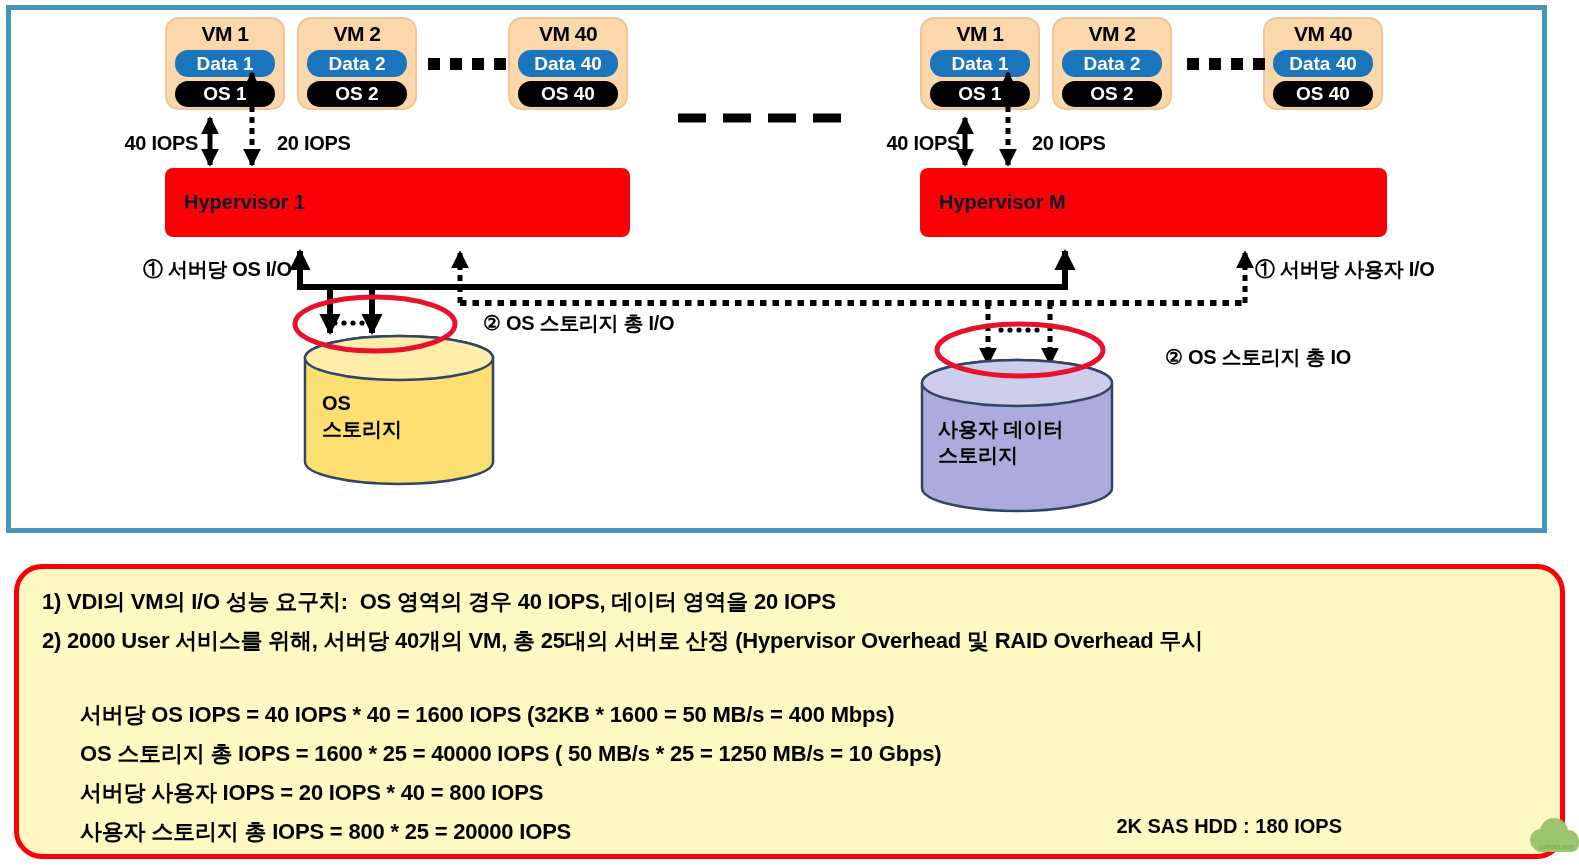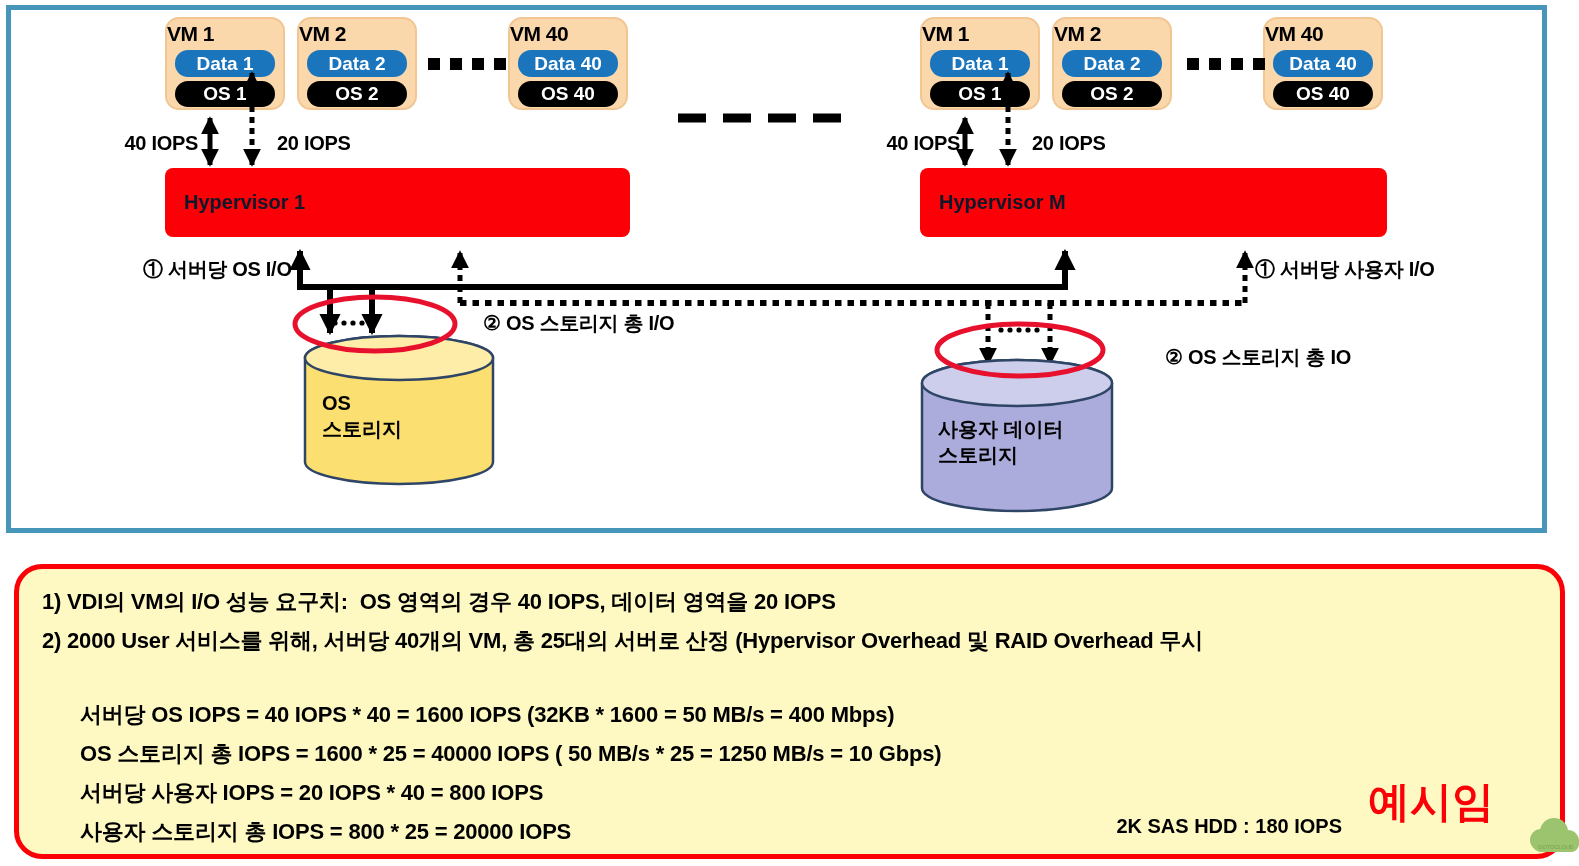--- a/index.html
+++ b/index.html
@@ -5,21 +5,21 @@
   html,body{margin:0;padding:0;background:#fff;}
   .stage{position:relative;width:1579px;height:866px;background:#fff;overflow:hidden;
          font-family:"Liberation Sans",sans-serif;font-weight:bold;color:#000;}
   
   .frame{position:absolute;left:6px;top:5px;width:1531px;height:518px;
          border:5px solid #4695BA;background:#fff;}
   .svg-layer{position:absolute;left:0;top:0;z-index:5;pointer-events:none;}
   
   .vm{position:absolute;top:17px;width:120px;height:93px;background:#FBD8AC;
       border:2px solid #F2C693;border-radius:14px;box-sizing:border-box;z-index:2;}
-  .vm-title{text-align:left;font-size:21px;margin-top:3px;letter-spacing:-0.5px;}
+  .vm-title{text-align:center;font-size:21px;margin-top:3px;letter-spacing:-0.5px;}
   .vm-chip{position:absolute;left:8px;right:8px;height:27px;border-radius:13px;
            color:#fff;font-size:19px;text-align:center;line-height:27px;}
   .vm-data{top:31px;background:#1B75BC;}
   .vm-os{top:62px;height:26px;line-height:26px;background:#000000;}
   
   .hyp{position:absolute;top:168px;height:69px;background:#FB0006;border-radius:8px;
        color:#0f172a;font-size:20px;line-height:69px;padding-left:19px;box-sizing:border-box;z-index:2;}
   
   .lbl{position:absolute;font-size:20px;white-space:nowrap;z-index:6;letter-spacing:-0.3px;}
   .cyl-lbl{position:absolute;font-size:20px;line-height:26px;z-index:6;white-space:nowrap;}
@@ -160,21 +160,20 @@
 
   <div class="notes">
     <div class="note-line">1) VDI의 VM의 I/O 성능 요구치:  OS 영역의 경우 40 IOPS, 데이터 영역을 20 IOPS</div>
     <div class="note-line">2) 2000 User 서비스를 위해, 서버당 40개의 VM, 총 25대의 서버로 산정 (Hypervisor Overhead 및 RAID Overhead 무시</div>
     <div class="notes-spacer"></div>
     <div class="calc-line">서버당 OS IOPS = 40 IOPS * 40 = 1600 IOPS (32KB * 1600 = 50 MB/s = 400 Mbps)</div>
     <div class="calc-line">OS 스토리지 총 IOPS = 1600 * 25 = 40000 IOPS ( 50 MB/s * 25 = 1250 MB/s = 10 Gbps)</div>
     <div class="calc-line">서버당 사용자 IOPS = 20 IOPS * 40 = 800 IOPS</div>
     <div class="calc-line">사용자 스토리지 총 IOPS = 800 * 25 = 20000 IOPS</div>
     <div class="hdd-note">2K SAS HDD : 180 IOPS</div>
-    <div class="stamp">예시임</div>
   </div>
 
   <svg class="cloud" width="62" height="52" viewBox="0 0 62 52">
     <g fill="#9CC46E">
       <circle cx="20" cy="30" r="11"></circle>
       <circle cx="33" cy="22" r="14"></circle>
       <circle cx="47" cy="31" r="11"></circle>
       <rect x="12" y="26" width="46" height="16" rx="8"></rect>
     </g>
     <text x="35" y="39" text-anchor="middle" font-size="5.5" fill="#7FA958" font-family="Liberation Sans, sans-serif">GOTOCLOUD</text>

